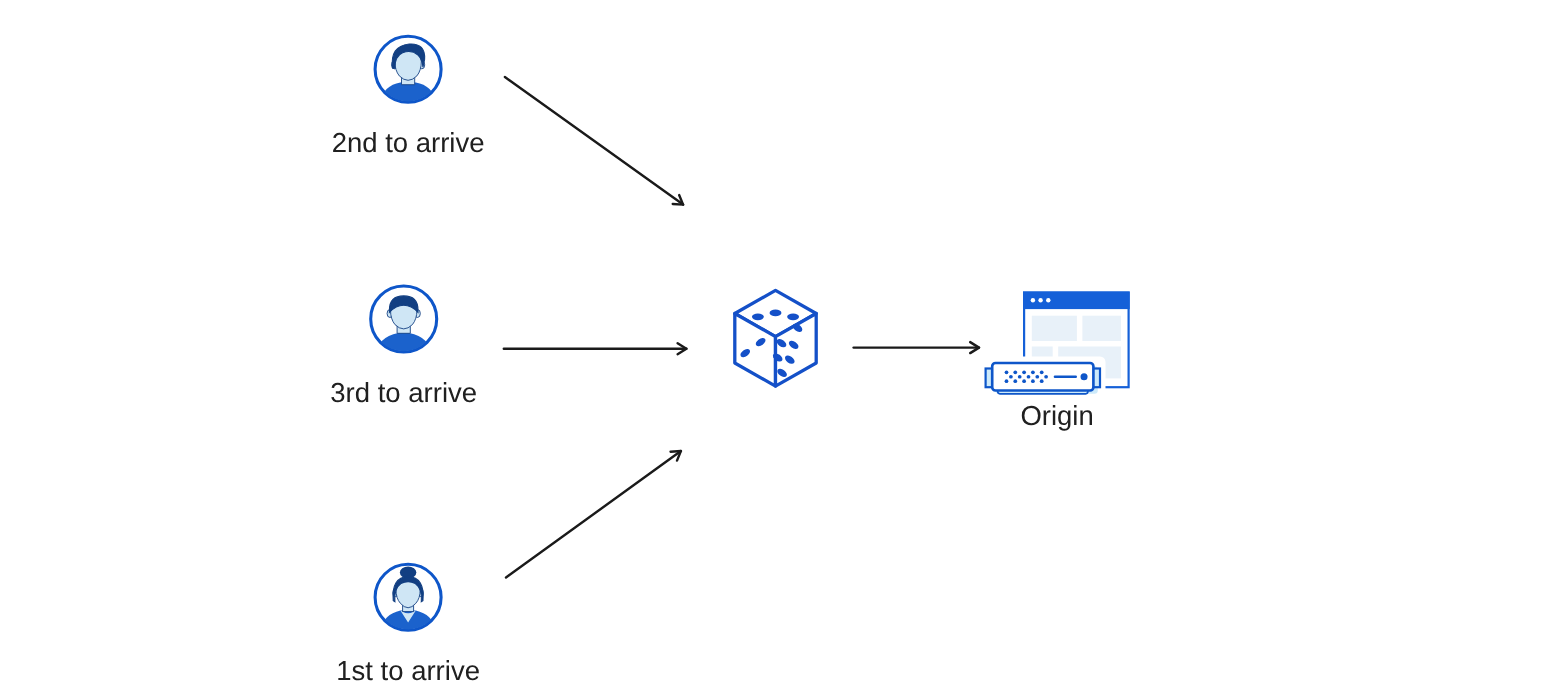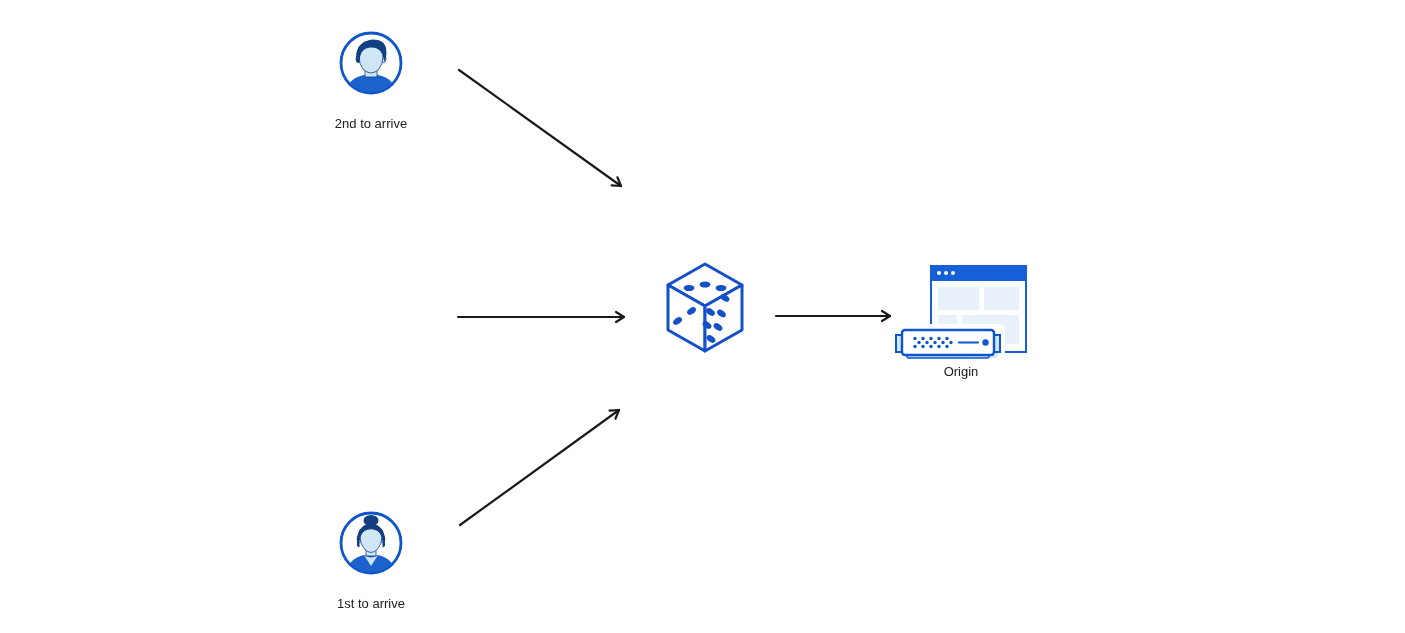--- a/index.html
+++ b/index.html
@@ -5,21 +5,21 @@
   html,body{margin:0;padding:0;background:#ffffff;}
   .canvas{
     position:relative;
     width:1405px;height:633px;
     background:#ffffff;
     font-family:"Liberation Sans", sans-serif;
     overflow:hidden;
   }
   .node{position:absolute;display:flex;flex-direction:column;align-items:center;}
   .node-label{
-    font-size:13px;
+    font-size:25px;
     color:#202020;
     line-height:1.1;
     white-space:nowrap;
     text-align:center;
   }
   .user-node .node-label{margin-top:21px;}
   .origin-node .node-label{margin-top:0;}
   .arrows{position:absolute;left:0;top:0;pointer-events:none;}
   .arrows line{stroke:#1a1a1a;stroke-width:2.2;stroke-linecap:round;}
   svg{display:block;}
@@ -54,20 +54,39 @@
         <path d="M27 37 h12 v10 h-12 z" fill="#cfe6f5" stroke="#123f82" stroke-width="0.8"></path>
         <ellipse cx="20.5" cy="29" rx="2.6" ry="3.6" fill="#cfe6f5" stroke="#123f82" stroke-width="0.8"></ellipse>
         <ellipse cx="45.5" cy="29" rx="2.6" ry="3.6" fill="#cfe6f5" stroke="#123f82" stroke-width="0.8"></ellipse>
         <path d="M21 26 Q21 14 33 14 Q45 14 45 26 Q45 34 41 39 Q37 43 33 43 Q29 43 25 39 Q21 34 21 26 Z" fill="#cfe6f5" stroke="#123f82" stroke-width="0.8"></path>
         <path d="M19 32 Q16 12 34 10 Q49 9 48 24 L46.5 31 Q46 24 42 20 Q36 15 28 18 Q21 21 21 32 Z" fill="#123f82" stroke="#123f82" stroke-width="1"></path>
       </g>
     </svg>
     <div class="node-label">2nd to arrive</div>
   </div>
 
+  <div class="node user-node" style="left:292px;top:257px;width:150px;">
+    <svg width="66" height="66" viewBox="0 0 66 66">
+      <defs>
+          <clipPath id="clip-a2">
+            <circle cx="33" cy="33" r="29.3"></circle>
+          </clipPath>
+        </defs>
+      <circle cx="33" cy="33" r="30" fill="#ffffff" stroke="#0e56c9" stroke-width="2.8"></circle>
+      <g clip-path="url(#clip-a2)">
+        <path d="M7 66 Q10 47 33 45 Q56 47 59 66 Z" fill="#1b62cc"></path>
+        <path d="M27 36 h12 v10 h-12 z" fill="#cfe6f5" stroke="#123f82" stroke-width="0.8"></path>
+        <ellipse cx="20.5" cy="28" rx="2.6" ry="3.6" fill="#cfe6f5" stroke="#123f82" stroke-width="0.8"></ellipse>
+        <ellipse cx="45.5" cy="28" rx="2.6" ry="3.6" fill="#cfe6f5" stroke="#123f82" stroke-width="0.8"></ellipse>
+        <path d="M21 25 Q21 13 33 13 Q45 13 45 25 Q45 33 41 38 Q37 42 33 42 Q29 42 25 38 Q21 33 21 25 Z" fill="#cfe6f5" stroke="#123f82" stroke-width="0.8"></path>
+        <path d="M20 25 Q20 12 33 12 Q46 12 46 25 L46 27 Q40 20.5 33 20.5 Q26 20.5 20 27 Z" fill="#123f82" stroke="#123f82" stroke-width="1"></path>
+      </g>
+    </svg>
+    <div class="node-label">3rd to arrive</div>
+  </div>
 
   <div class="node user-node" style="left:296px;top:510px;width:150px;">
     <svg width="66" height="66" viewBox="0 0 66 66">
       <defs>
           <clipPath id="clip-a3">
             <circle cx="33" cy="33" r="29.3"></circle>
           </clipPath>
         </defs>
       <circle cx="33" cy="33" r="30" fill="#ffffff" stroke="#0e56c9" stroke-width="2.8"></circle>
       <g clip-path="url(#clip-a3)">

